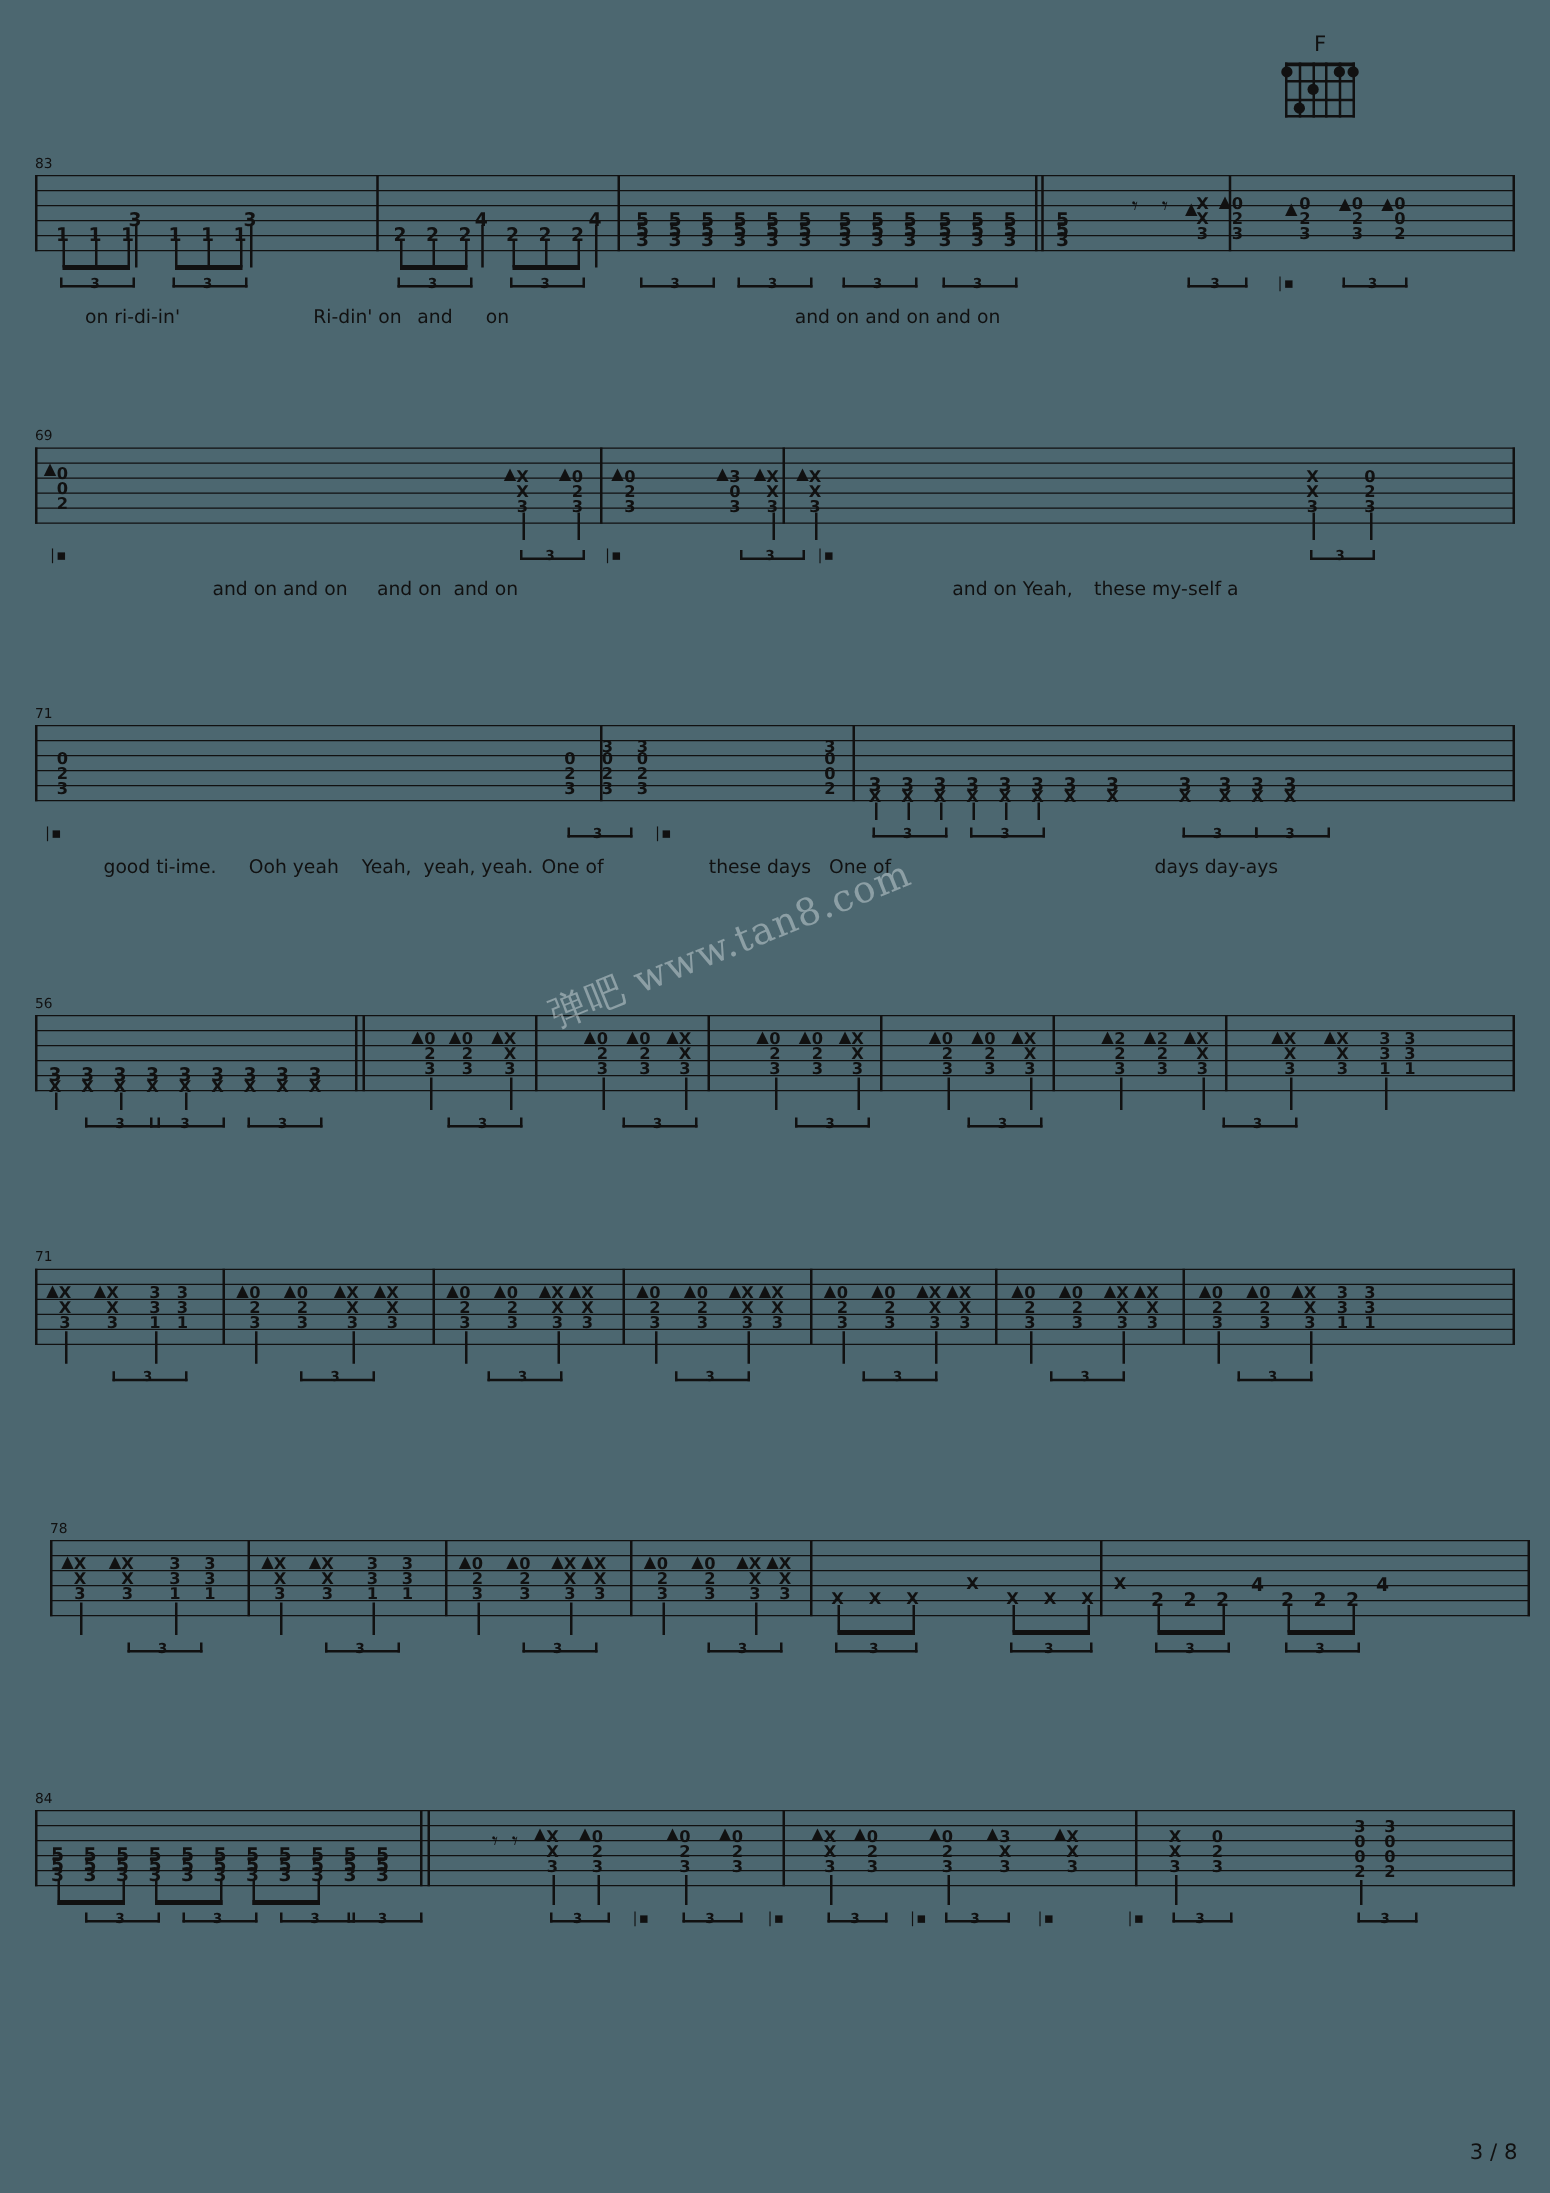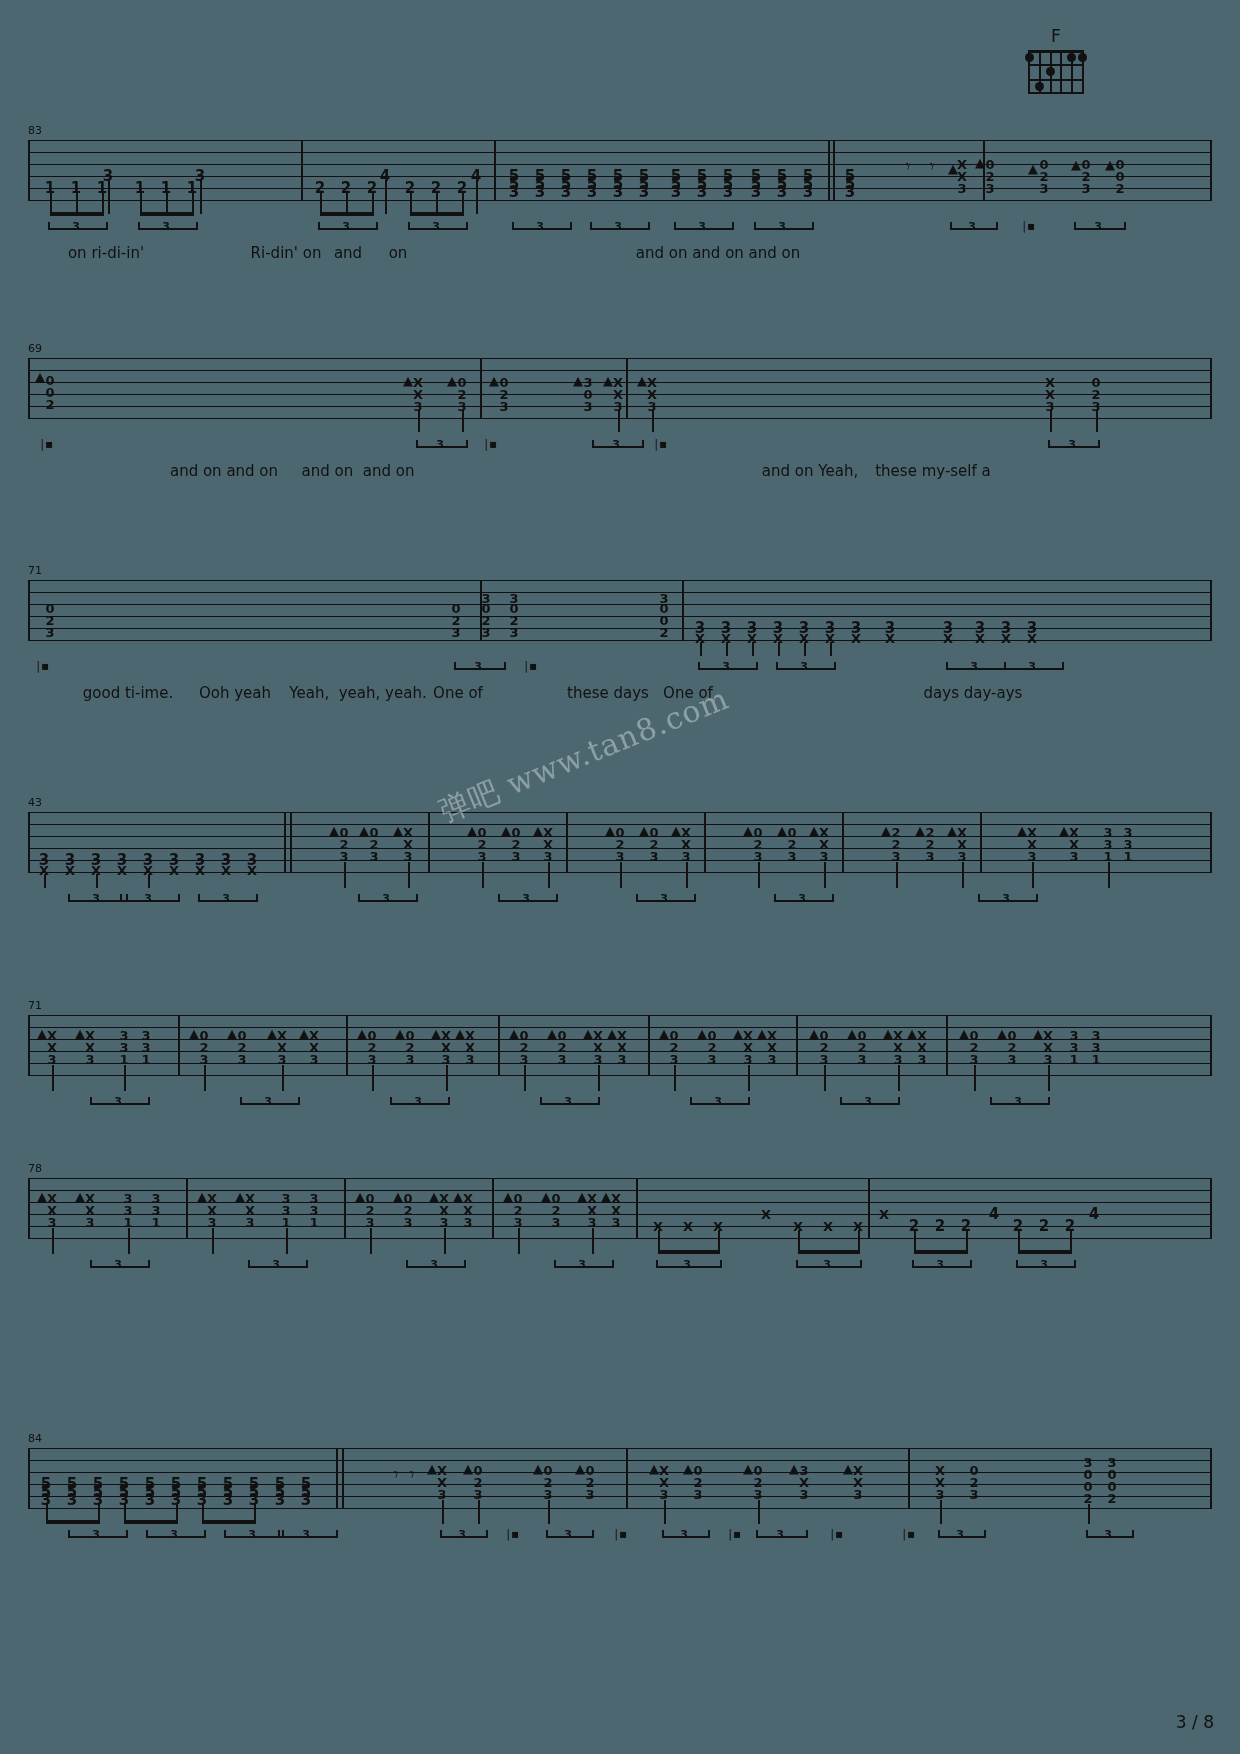--- a/index.html
+++ b/index.html
@@ -425,21 +425,21 @@
     <div class="lyr" style="left:100px;top:104px;">good ti-ime.</div>
     <div class="lyr" style="left:207px;top:104px;">Ooh yeah</div>
     <div class="lyr" style="left:330px;top:104px;">Yeah,  yeah, yeah.</div>
     <div class="lyr" style="left:430px;top:104px;">One of</div>
     <div class="lyr" style="left:580px;top:104px;">these days</div>
     <div class="lyr" style="left:660px;top:104px;">One of</div>
     <div class="lyr" style="left:945px;top:104px;">days day-ays</div>
   </div>
 
   <div class="system" style="top:812px;width:1184px;height:110px;">
-    <div class="measure-no">43</div>
+    <div class="measure-no">56</div>
     <div class="staff" style="width:1184px;height:62px;">
       <div class="line" style="top:0px;width:1184px;"></div>
       <div class="line" style="top:12px;width:1184px;"></div>
       <div class="line" style="top:24px;width:1184px;"></div>
       <div class="line" style="top:36px;width:1184px;"></div>
       <div class="line" style="top:48px;width:1184px;"></div>
       <div class="line" style="top:60px;width:1184px;"></div>
       <div class="barline" style="left:0px;top:0px;height:61px;"></div>
       <div class="barline" style="left:256px;top:0px;height:61px;"></div>
       <div class="barline dbl" style="left:262px;top:0px;height:61px;"></div>
@@ -746,21 +746,21 @@
     <div class="tbrk" style="left:512px;top:82px;width:56px;"></div>
     <div class="tup" style="left:540px;top:80px;">3</div>
     <div class="tbrk" style="left:662px;top:82px;width:56px;"></div>
     <div class="tup" style="left:690px;top:80px;">3</div>
     <div class="tbrk" style="left:812px;top:82px;width:56px;"></div>
     <div class="tup" style="left:840px;top:80px;">3</div>
     <div class="tbrk" style="left:962px;top:82px;width:56px;"></div>
     <div class="tup" style="left:990px;top:80px;">3</div>
   </div>
 
-  <div class="system" style="top:1178px;width:1184px;height:110px;">
+  <div class="system" style="top:1232px;width:1184px;height:110px;margin-left:12px;">
     <div class="measure-no">78</div>
     <div class="staff" style="width:1184px;height:62px;">
       <div class="line" style="top:0px;width:1184px;"></div>
       <div class="line" style="top:12px;width:1184px;"></div>
       <div class="line" style="top:24px;width:1184px;"></div>
       <div class="line" style="top:36px;width:1184px;"></div>
       <div class="line" style="top:48px;width:1184px;"></div>
       <div class="line" style="top:60px;width:1184px;"></div>
       <div class="barline" style="left:0px;top:0px;height:61px;"></div>
       <div class="barline" style="left:158px;top:0px;height:61px;"></div>

